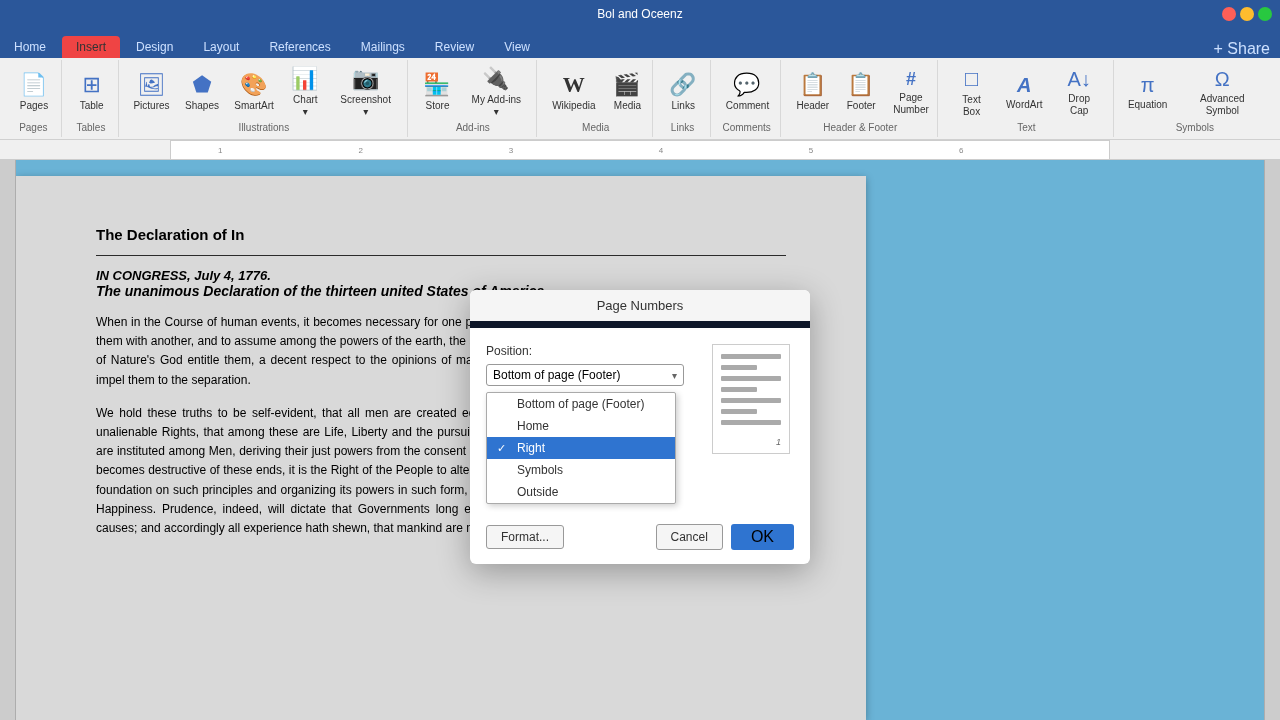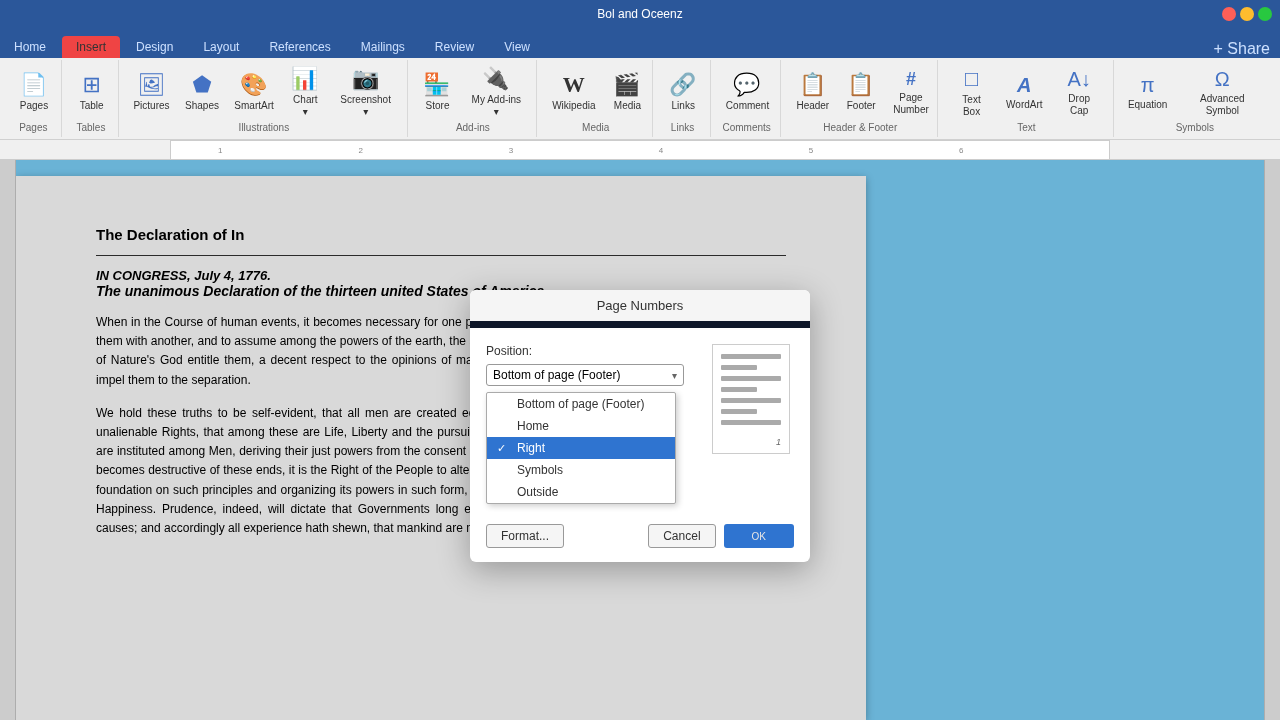--- a/index.html
+++ b/index.html
@@ -338,26 +338,26 @@
     .btn-cancel {
       padding: 4px 14px;
       font-size: 12px;
       border: 1px solid #999;
       border-radius: 3px;
       background: #f5f5f5;
       cursor: pointer;
       color: #333;
     }
     .btn-ok {
-      padding: 4px 28px;
-      font-size: 10px;
+      padding: 4px 20px;
+      font-size: 16px;
       border: none;
       border-radius: 3px;
       background: #2f74d0;
-      color: #e5e5e5;
+      color: #000000;
       cursor: pointer;
       font-weight: 500;
     }
   </style>
 </head>
 <body>
 
 <div class="title-bar">
   <span>Bol and Oceenz</span>
   <div class="title-bar-controls">

